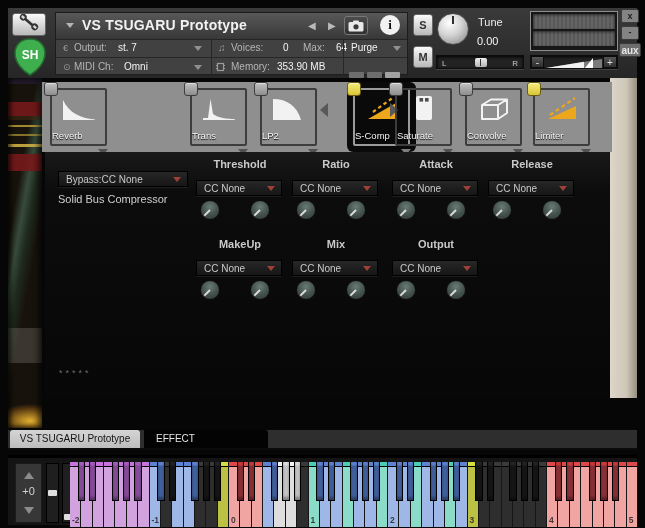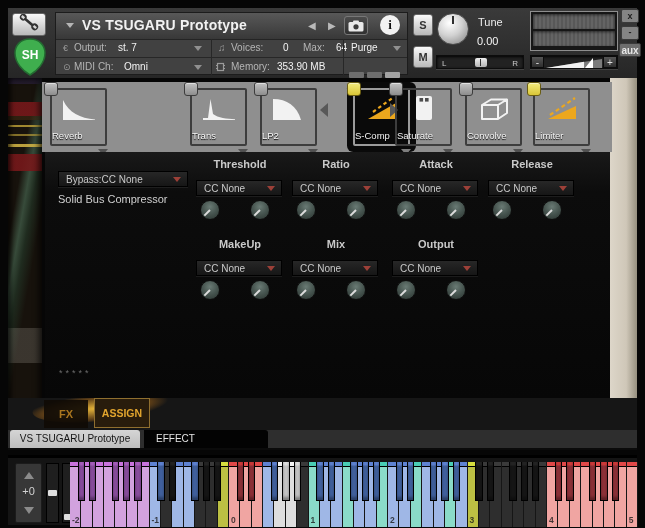--- a/index.html
+++ b/index.html
@@ -379,25 +379,20 @@
           <i></i>
         </div>
       <div class="mini-knob" style="left:54px;">
           <i></i>
         </div>
     </div>
 
     <span class="abs dots" style="left:14px;top:216px;">*****</span>
   </div>
 
-  <div class="abs tabs-zone">
-    <div class="gold-streak"></div>
-    <div class="tab-fx">FX</div>
-    <div class="tab-assign">ASSIGN</div>
-  </div>
 
   <div class="abs tabbar">
     <div class="inst-tab">VS TSUGARU Prototype</div>
     <div class="effect-tab">EFFECT</div>
   </div>
 
   <div class="abs kb-zone">
     <div class="transpose">
       <i class="tri-up"></i>
       <span class="tval">+0</span>

